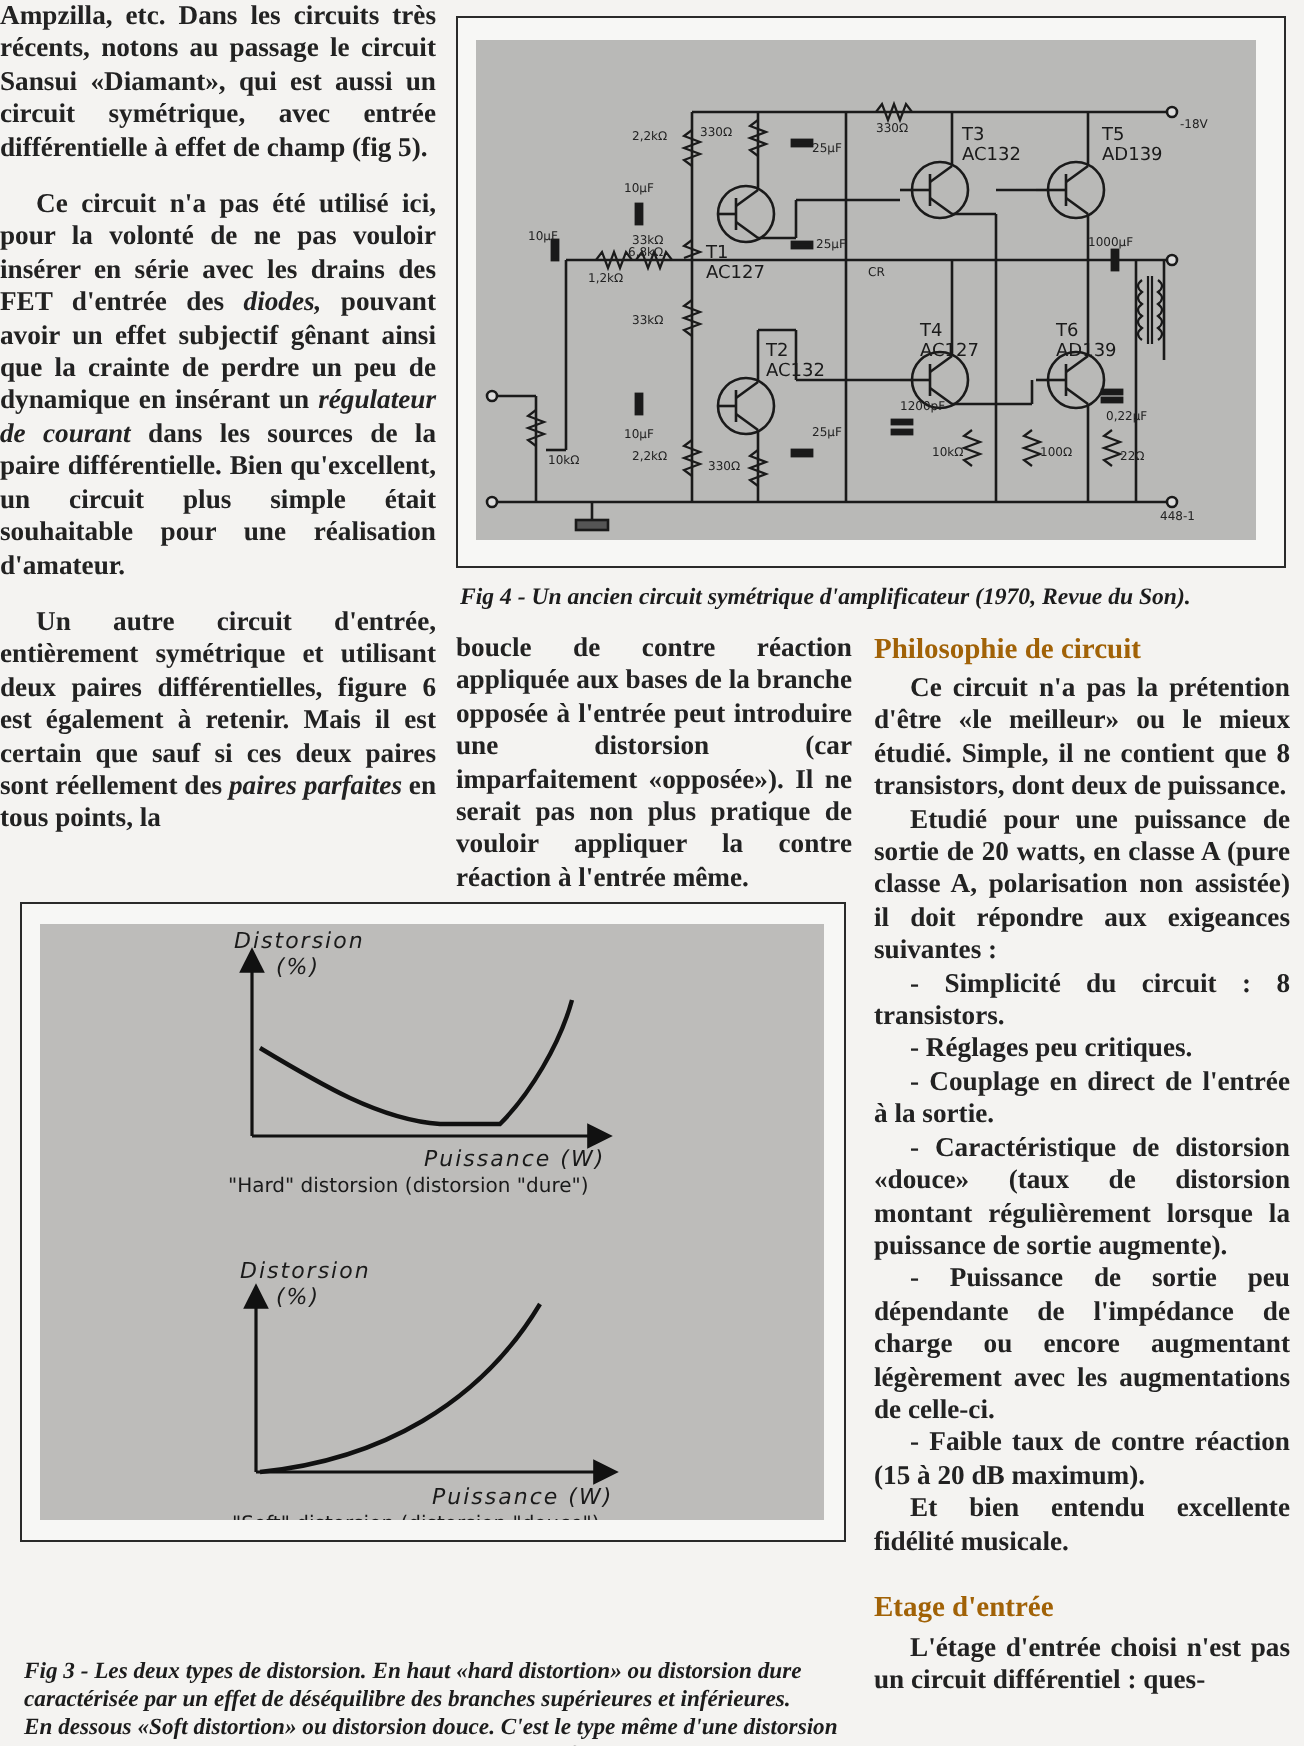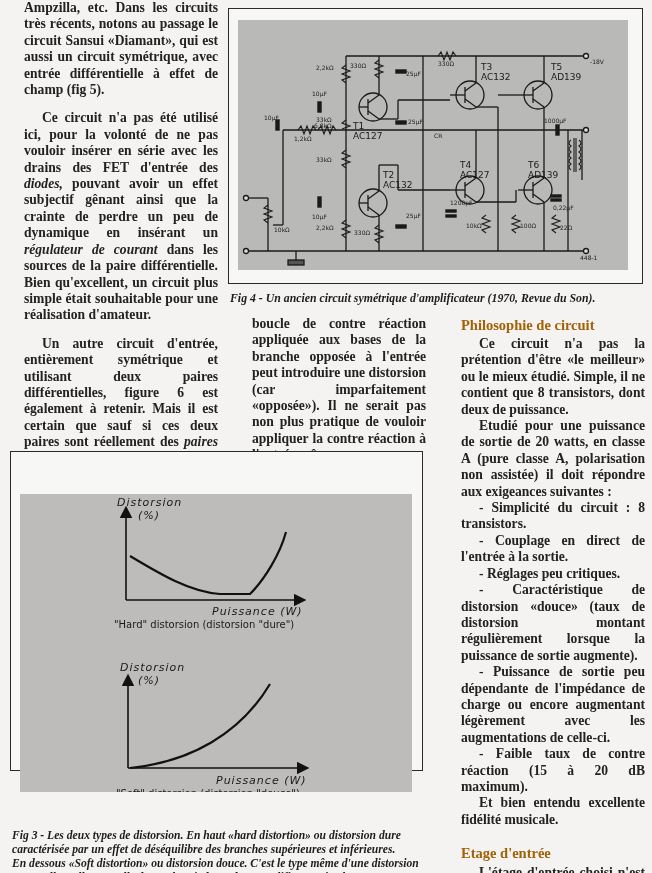--- a/index.html
+++ b/index.html
@@ -1,18 +1,18 @@
 <!DOCTYPE html>
 <html><head>
 <meta charset="utf-8">
 <style>
   * { margin:0; padding:0; box-sizing:border-box; }
   html, body { width:652px; height:873px; background:#f4f3f1; overflow:hidden; }
   body { position:relative; font-family:"Liberation Serif","DejaVu Serif",serif; color:#1a1a1a; }
-  .col { position:absolute; font-size:13.6px; line-height:16.4px; text-align:justify; font-weight:bold; color:#222;padding-left:24px; }
+  .col { position:absolute; font-size:13.6px; line-height:16.4px; text-align:justify; font-weight:bold; color:#222; }
   .col p { margin:0; }
   .col p.ind { text-indent:18px; }
   .col .gap { height:12px; }
   .col em { font-style:italic; }
   h3 { font-family:"Liberation Serif",serif; font-size:14.5px; font-weight:bold; line-height:18px; color:#a16207; }
   .frame { position:absolute; border:1.5px solid #2a2a2a; background:#f7f7f5; }
   .frame .gray { position:absolute; background:#b9b9b7; }
   .caption { position:absolute; font-family:"Liberation Serif",serif; font-style:italic; font-weight:bold; font-size:11.6px; line-height:14px; color:#1c1c1c; }
   svg text { font-family:"DejaVu Sans",sans-serif; }
   .lbl { font-family:"DejaVu Sans",sans-serif; font-style:italic; font-size:11px; fill:#1a1a1a; letter-spacing:1px; }
@@ -198,33 +198,33 @@
 
 <div class="col" style="left:228px; top:316px; width:198px;">
   <p>boucle de contre réaction appliquée aux bases de la branche opposée à l'entrée peut introduire une distorsion (car imparfaitement «opposée»). Il ne serait pas non plus pratique de vouloir appliquer la contre réaction à l'entrée même.</p>
 </div>
 
 <div class="col" style="left:437px; top:316px; width:208px;">
   <h3>Philosophie de circuit</h3>
   <p class="ind" style="margin-top:2px;">Ce circuit n'a pas la prétention d'être «le meilleur» ou le mieux étudié. Simple, il ne contient que 8 transistors, dont deux de puissance.</p>
   <p class="ind" style="margin-top:0px;">Etudié pour une puissance de sortie de 20 watts, en classe A (pure classe A, polarisation non assistée) il doit répondre aux exigeances suivantes :</p>
   <p class="ind">- Simplicité du circuit : 8 transistors.</p>
+  <p class="ind">- Réglages peu critiques.</p>
   <p class="ind">- Couplage en direct de l'entrée à la sortie.</p>
-  <p class="ind">- Réglages peu critiques.</p>
   <p class="ind">- Caractéristique de distorsion «douce» (taux de distorsion montant régulièrement lorsque la puissance de sortie augmente).</p>
   <p class="ind">- Puissance de sortie peu dépendante de l'impédance de charge ou encore augmentant légèrement avec les augmentations de celle-ci.</p>
   <p class="ind">- Faible taux de contre réaction (15 à 20 dB maximum).</p>
   <p class="ind">Et bien entendu excellente fidélité musicale.</p>
   <div style="height:16px;"></div>
   <h3>Etage d'entrée</h3>
   <p class="ind" style="margin-top:3px;">L'étage d'entrée choisi n'est pas un circuit différentiel : ques-</p>
 </div>
 
 <div class="frame" style="left:10px; top:451px; width:413px; height:320px;">
-  <div class="gray" style="left:9px; top:10px; width:392px; height:298px; background:#bdbcba;margin-top:32px;">
+  <div class="gray" style="left:9px; top:10px; width:392px; height:298px; background:#bdbcba;">
     <svg width="392" height="298" viewBox="0 0 392 298">
       <defs>
         <marker id="ah" markerWidth="8" markerHeight="8" refX="4" refY="4" orient="auto">
           <path d="M0,0 L8,4 L0,8 z" fill="#111"></path>
         </marker>
       </defs>
 
       <g>
         <line x1="106" y1="106" x2="106" y2="18" stroke="#111" stroke-width="1.6" marker-end="url(#ah)"></line>
         <line x1="106" y1="106" x2="280" y2="106" stroke="#111" stroke-width="1.6" marker-end="url(#ah)"></line>

